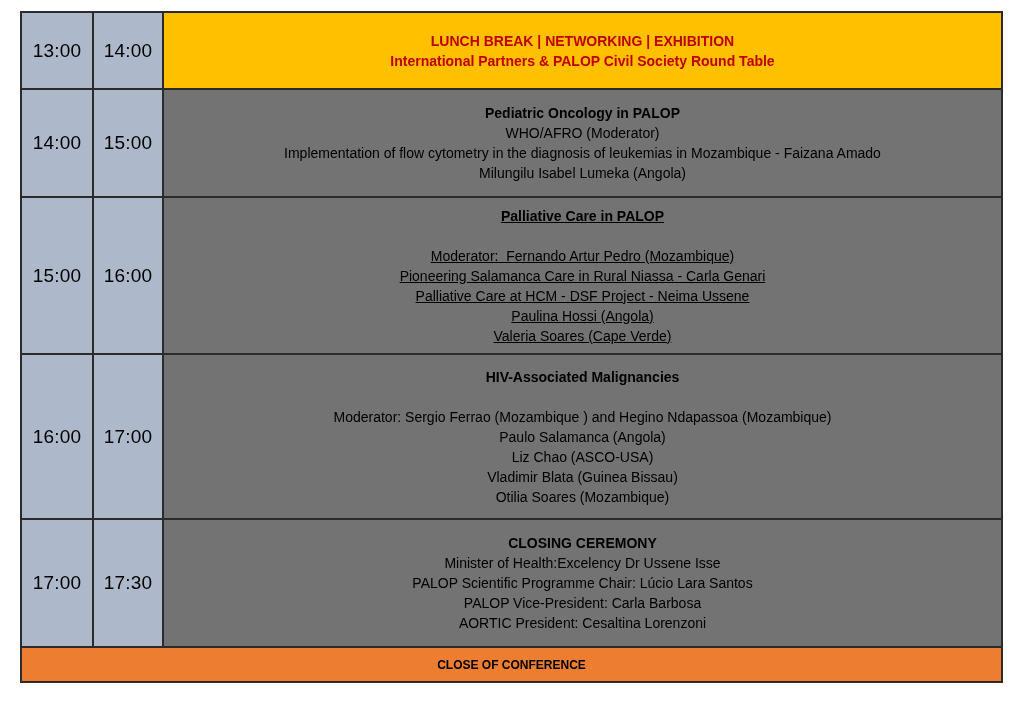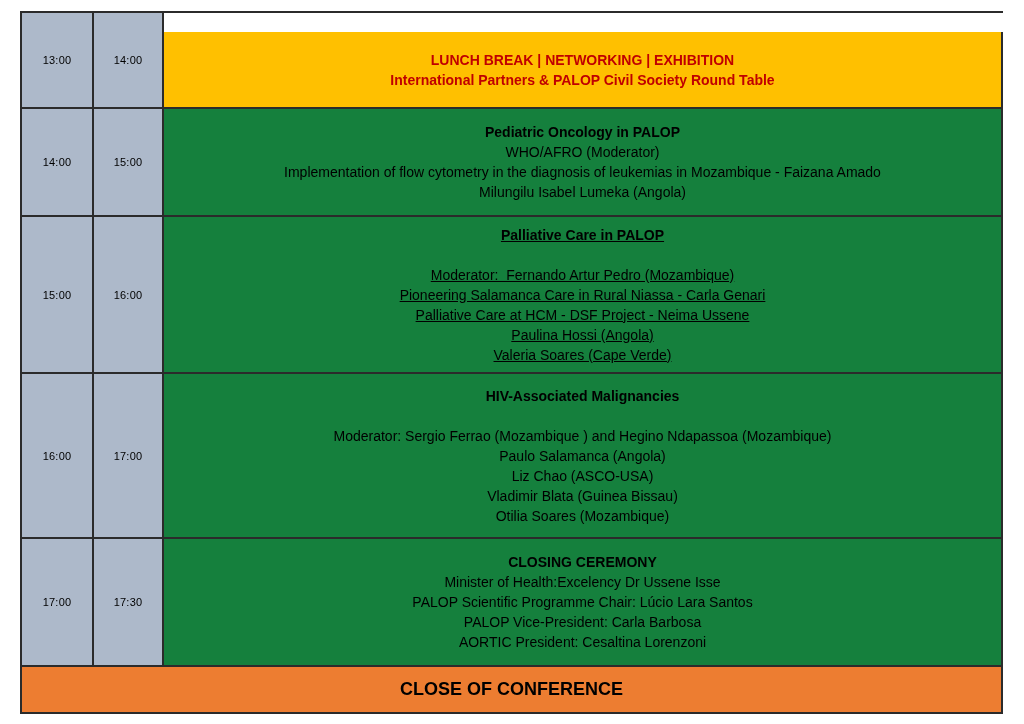--- a/index.html
+++ b/index.html
@@ -27,53 +27,52 @@
   .row { display: grid; grid-template-columns: 72px 70px 1fr; }
   .cell {
     border-right: 2px solid var(--border-color, #2b2b2b);
     border-bottom: 2px solid var(--border-color, #2b2b2b);
   }
   .time-cell {
     background: var(--time-bg, #ADB9CA);
     display: flex;
     align-items: center;
     justify-content: center;
-    font-size: 11px;
+    font-size: 19px;
     letter-spacing: 0.2px;
   }
   .content-cell {
-    background: #15803d;
+    background: #737373;
     display: flex;
     flex-direction: column;
     justify-content: center;
     align-items: center;
     text-align: center;
     font-size: 14px;
     padding: 6px 10px;
   }
   .content-cell.lunch {
     background: var(--lunch-bg, #FFC000);
     color: var(--lunch-text, #C00000);
-    margin-top: 19px;
   }
   .line {
     min-height: 20px;
     line-height: 20px;
     white-space: pre-wrap;
   }
   .bold { font-weight: bold; }
   .footer-cell {
     grid-column: 1 / -1;
     background: var(--close-bg, #ED7D31);
-    height: 47px;
+    height: 35px;
     display: flex;
     align-items: center;
     justify-content: center;
     font-weight: bold;
-    font-size: 18px;
+    font-size: 12px;
     color: #000000;
   }
 </style>
 </head>
 <body>
 
 <div class="page">
   <div class="schedule">
     <div class="row">
         <div class="cell time-cell">13:00</div>

